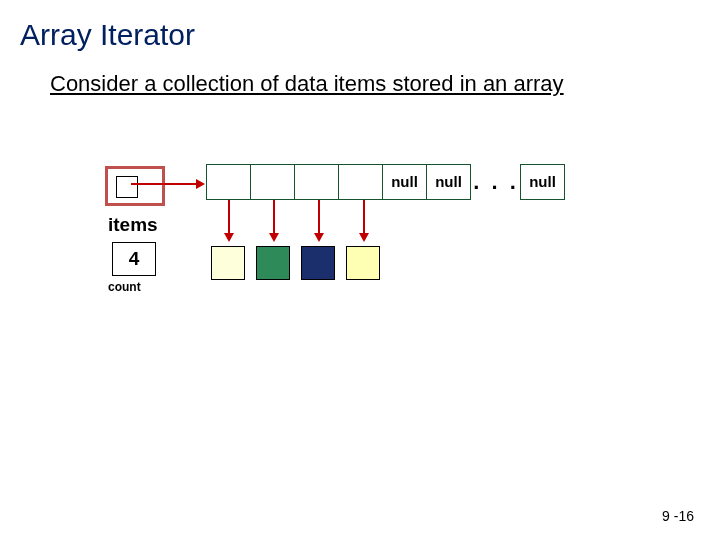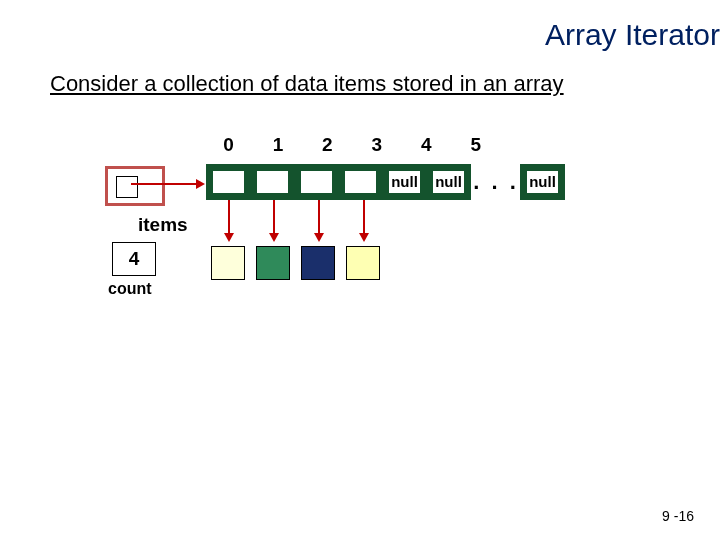--- a/index.html
+++ b/index.html
@@ -4,21 +4,21 @@
 <style>
   * { margin: 0; padding: 0; box-sizing: border-box; }
   body {
     width: 720px;
     height: 540px;
     background: #fff;
     font-family: Arial, Helvetica, sans-serif;
     position: relative;
   }
   .title {
-    text-align: right;
+    text-align: left;
     font-size: 30px;
     font-weight: normal;
     color: #002060;
     padding-top: 18px;
     margin-left: 20px;
   }
   .subtitle {
     font-size: 22px;
     color: #000;
     padding: 18px 50px 0 50px;
@@ -48,21 +48,20 @@
     width: 22px;
     height: 22px;
     border: 1px solid #000;
   }
   .items-label {
     position: absolute;
     left: 108px;
     top: 86px;
     font-size: 19px;
     font-weight: bold;
-    margin-left: 30px;
   }
 
   
   .arrow1 {
     position: absolute;
     left: 131px;
     top: 55px;
     width: 72px;
     height: 2px;
     background: #c00000;
@@ -94,21 +93,21 @@
   
   .array {
     position: absolute;
     left: 206px;
     top: 36px;
     display: flex;
   }
   .cell {
     width: 45px;
     height: 36px;
-    border: 7px solid #14532d;
+    border: 1px solid #14532d;
     margin-left: -1px;
     display: flex;
     align-items: center;
     justify-content: center;
     font-size: 15px;
     font-weight: bold;
   }
   .cell:first-child { margin-left: 0; }
 
   .ellipsis {
@@ -168,21 +167,21 @@
     display: flex;
     align-items: center;
     justify-content: center;
     font-size: 19px;
     font-weight: bold;
   }
   .count-label {
     position: absolute;
     left: 108px;
     top: 152px;
-    font-size: 16px;
+    font-size: 12px;
     font-weight: bold;
   }
 
   .slidenum {
     position: absolute;
     right: 26px;
     bottom: 16px;
     font-size: 14px;
   }
 </style>
@@ -193,28 +192,20 @@
 <p class="subtitle">Consider a collection of data items stored in an array</p>
 
 <div class="diagram">
 
   <div class="items-box">
     <div class="items-inner"></div>
   </div>
   <div class="arrow1"></div>
   <div class="items-label">items</div>
 
-  <div class="indices">
-    <span class="idx">0</span>
-    <span class="idx">1</span>
-    <span class="idx">2</span>
-    <span class="idx">3</span>
-    <span class="idx">4</span>
-    <span class="idx">5</span>
-  </div>
 
   <div class="array">
     <div class="cell"></div>
     <div class="cell"></div>
     <div class="cell"></div>
     <div class="cell"></div>
     <div class="cell">null</div>
     <div class="cell">null</div>
     <div class="ellipsis">. . .</div>
     <div class="cell">null</div>

